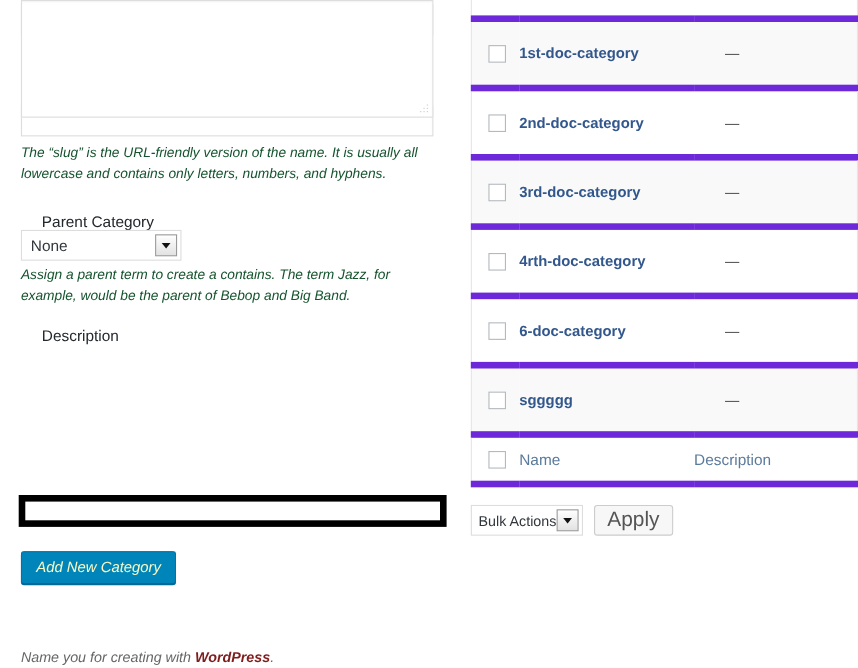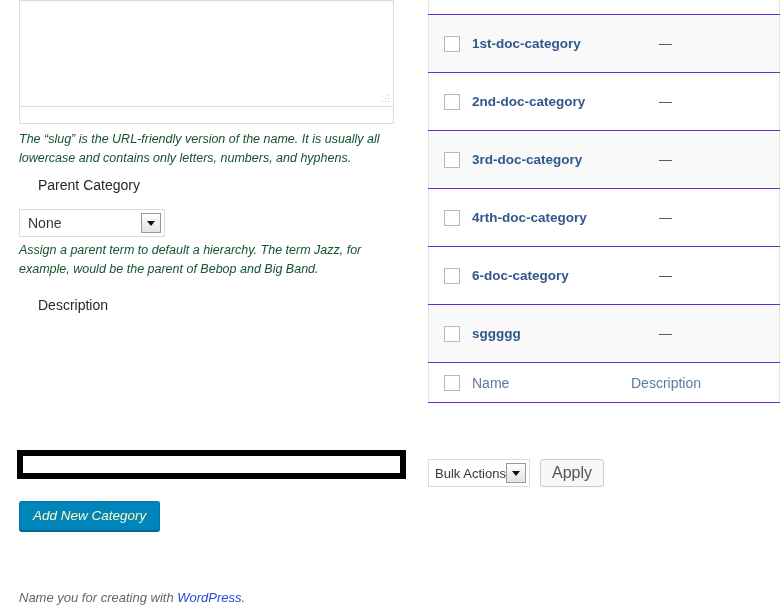--- a/index.html
+++ b/index.html
@@ -159,23 +159,24 @@
   .footer-credit {
     position: absolute;
     left: 19px;
     top: 590px;
     font-size: 13px;
     font-style: italic;
     color: #666;
     white-space: nowrap;
   }
   .footer-credit a {
-    color: #1d4ed8;
+    color: #7f1d1d;
     text-decoration: none;
     font-style: italic;
+    font-weight: bold;
   }
 
   
   .table-col {
     position: absolute;
     left: 428px;
     top: 0;
     width: 352px;
     height: 607px;
   }
@@ -185,21 +186,21 @@
     left: 0;
     top: 0;
     width: 352px;
     border-collapse: collapse;
     background: #fff;
     border-left: 1px solid #e5e5e5;
     border-right: 1px solid #e5e5e5;
     font-size: 13px;
   }
   .cat-table tr {
-    border-bottom: 1px solid #6d28d9;
+    border-bottom: 6px solid #6d28d9;
   }
   .cat-table tr.alt { background: #f9f9f9; }
   .cat-table tr.partial td { height: 14px; padding: 0 0 0 0; }
   .cat-table td, .cat-table th {
     padding: 0;
     vertical-align: middle;
   }
   .cb-cell {
     width: 40px;
     text-align: center;
@@ -254,58 +255,57 @@
     align-items: center;
   }
   .bulk-select {
     width: 102px;
     height: 28px;
     box-sizing: border-box;
     border: 1px solid #ddd;
     background: #fff;
     display: flex;
     align-items: center;
-    text-align: center;
   }
   .bulk-select .select-value { font-size: 13px; padding-left: 6px; }
   .apply-btn {
     margin-left: 10px;
     height: 28px;
     padding: 0 11px;
     box-sizing: border-box;
     border: 1px solid #ccc;
     background: #f7f7f7;
     color: #555;
     border-radius: 3px;
-    font-size: 16px;
+    font-size: 19px;
     font-family: "Liberation Sans", sans-serif;
     line-height: 26px;
     cursor: pointer;
   }
 </style>
 </head>
 <body>
 
 <div class="form-col">
 
   <input class="text-input" style="top: 4px;" value="" placeholder="">
   <p class="help-text" style="top:36px;">The name is how it appears on your site.</p>
 
   <div class="field-label" style="position:absolute; left:19px; top:72px;">Slug</div>
   <input class="text-input" style="top: 96px;" value="" placeholder="">
   <p class="help-text" style="top:130px;">The “slug” is the URL-friendly version of the name. It is usually all lowercase and contains only letters, numbers, and hyphens.</p>
 
-  <div class="field-label" style="position:absolute; left:19px; top:176px;">Parent Category</div>
+  <div class="field-label" style="position:absolute; left:19px; top:192px;">Parent Category</div>
   <div class="select-wrap" style="top:209px;">
     <span class="select-value">None</span>
     <span class="select-arrow">
       <span class="arrow-glyph"></span>
     </span>
   </div>
-  <p class="help-text" style="top:241px;">Assign a parent term to default a hierarchy. The term Jazz, for example, would be the parent of Bebop and Big Band.</p>
+  <p class="help-text" style="top:241px;">Assign a parent term to create a contains. The term Jazz, for example, would be the parent of Bebop and Big Band.</p>
 
   <div class="field-label" style="position:absolute; left:19px; top:296px;">Description</div>
   <div class="textarea-box">
     <span class="resize-grip">
       <i style="left:7px;top:1px;"></i>
         <i style="left:4px;top:4px;"></i>
         <i style="left:7px;top:4px;"></i>
       <i style="left:1px;top:7px;"></i>
         <i style="left:4px;top:7px;"></i>
         <i style="left:7px;top:7px;"></i>

